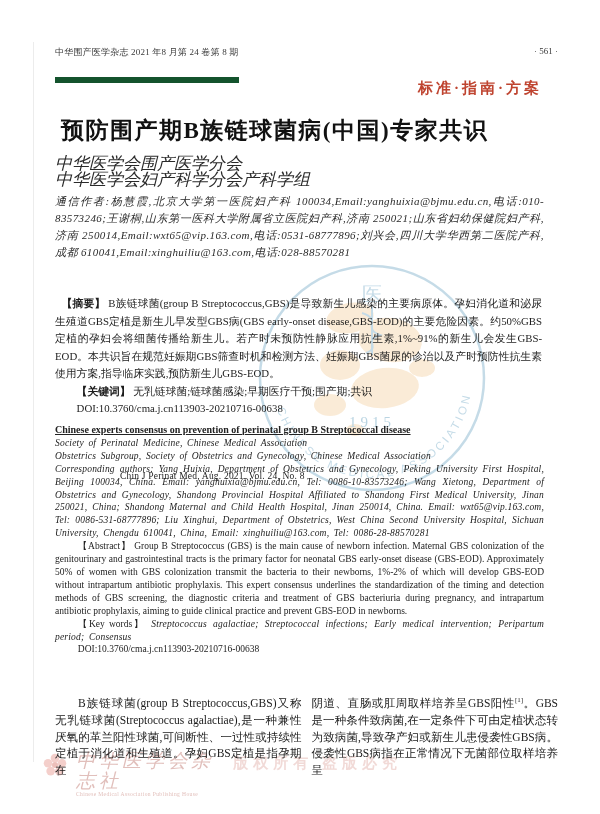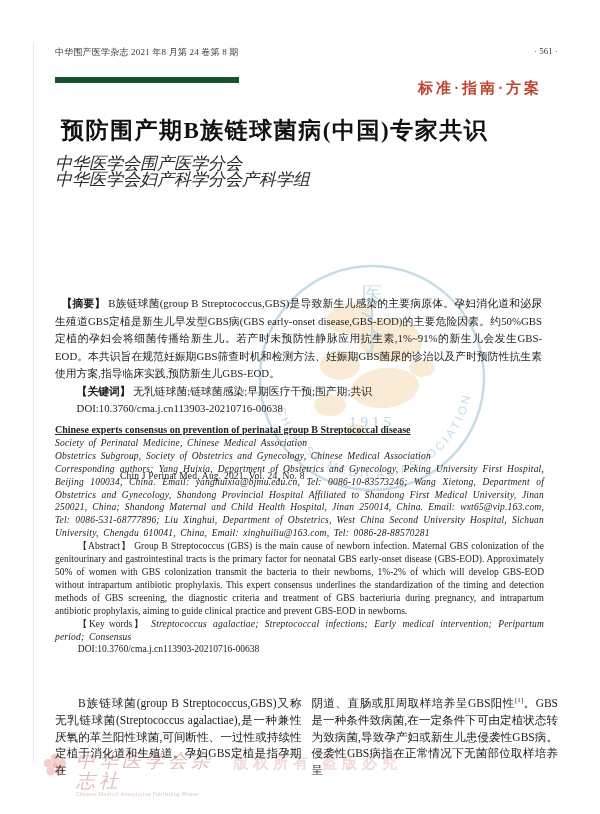--- a/index.html
+++ b/index.html
@@ -96,20 +96,21 @@
 
   <div class="seclabel" style="color:#bf4430;">标准·指南·方案</div>
 
   <h1 class="title" style="margin:6px;">预防围产期B族链球菌病(中国)专家共识</h1>
 
   <div class="affil">
     <div>中华医学会围产医学分会</div>
     <div>中华医学会妇产科学分会产科学组</div>
   </div>
 
+  <div class="corr">通信作者:杨慧霞,北京大学第一医院妇产科 100034,Email:yanghuixia@bjmu.edu.cn,电话:010-83573246;王谢桐,山东第一医科大学附属省立医院妇产科,济南 250021;山东省妇幼保健院妇产科,济南 250014,Email:wxt65@vip.163.com,电话:0531-68777896;刘兴会,四川大学华西第二医院产科,成都 610041,Email:xinghuiliu@163.com,电话:028-88570281</div>
 
   <div class="cnabs">
     <p class="lead"><span class="b">【摘要】</span><span> B族链球菌(group B Streptococcus,GBS)是导致新生儿感染的主要病原体。孕妇消化道和泌尿生殖道GBS定植是新生儿早发型GBS病(GBS early-onset disease,GBS-EOD)的主要危险因素。约50%GBS定植的孕妇会将细菌传播给新生儿。若产时未预防性静脉应用抗生素,1%~91%的新生儿会发生GBS-EOD。本共识旨在规范妊娠期GBS筛查时机和检测方法、妊娠期GBS菌尿的诊治以及产时预防性抗生素使用方案,指导临床实践,预防新生儿GBS-EOD。</span></p>
     <p class="kwline"><span class="b">【关键词】</span><span> 无乳链球菌;链球菌感染;早期医疗干预;围产期;共识</span></p>
     <p class="doiline">DOI:10.3760/cma.j.cn113903-20210716-00638</p>
   </div>
 
   <div class="en">
     <p class="et">Chinese experts consensus on prevention of perinatal group B Streptococcal disease</p>
     <p class="it">Society of Perinatal Medicine, Chinese Medical Association</p>

